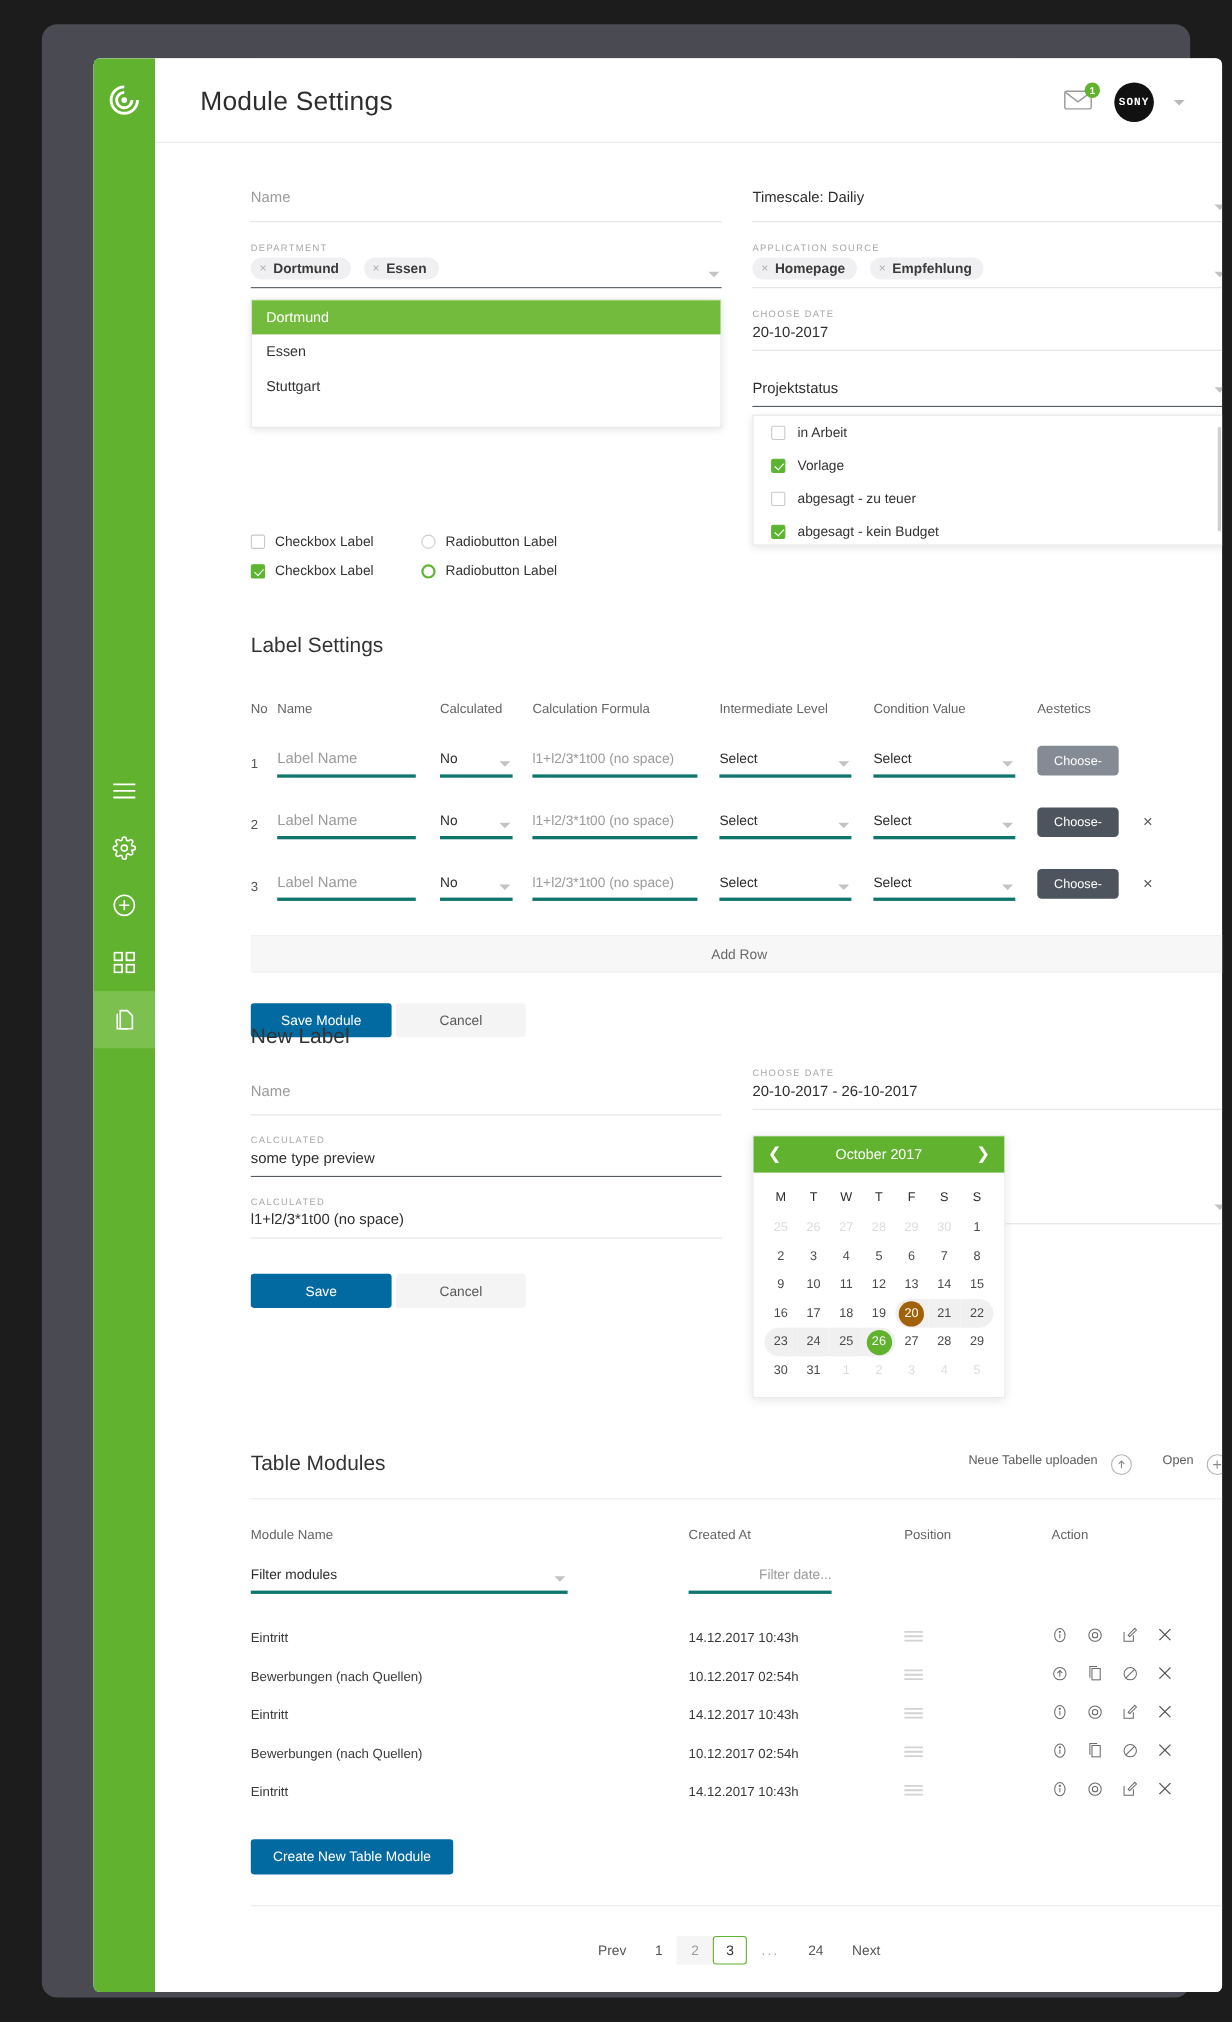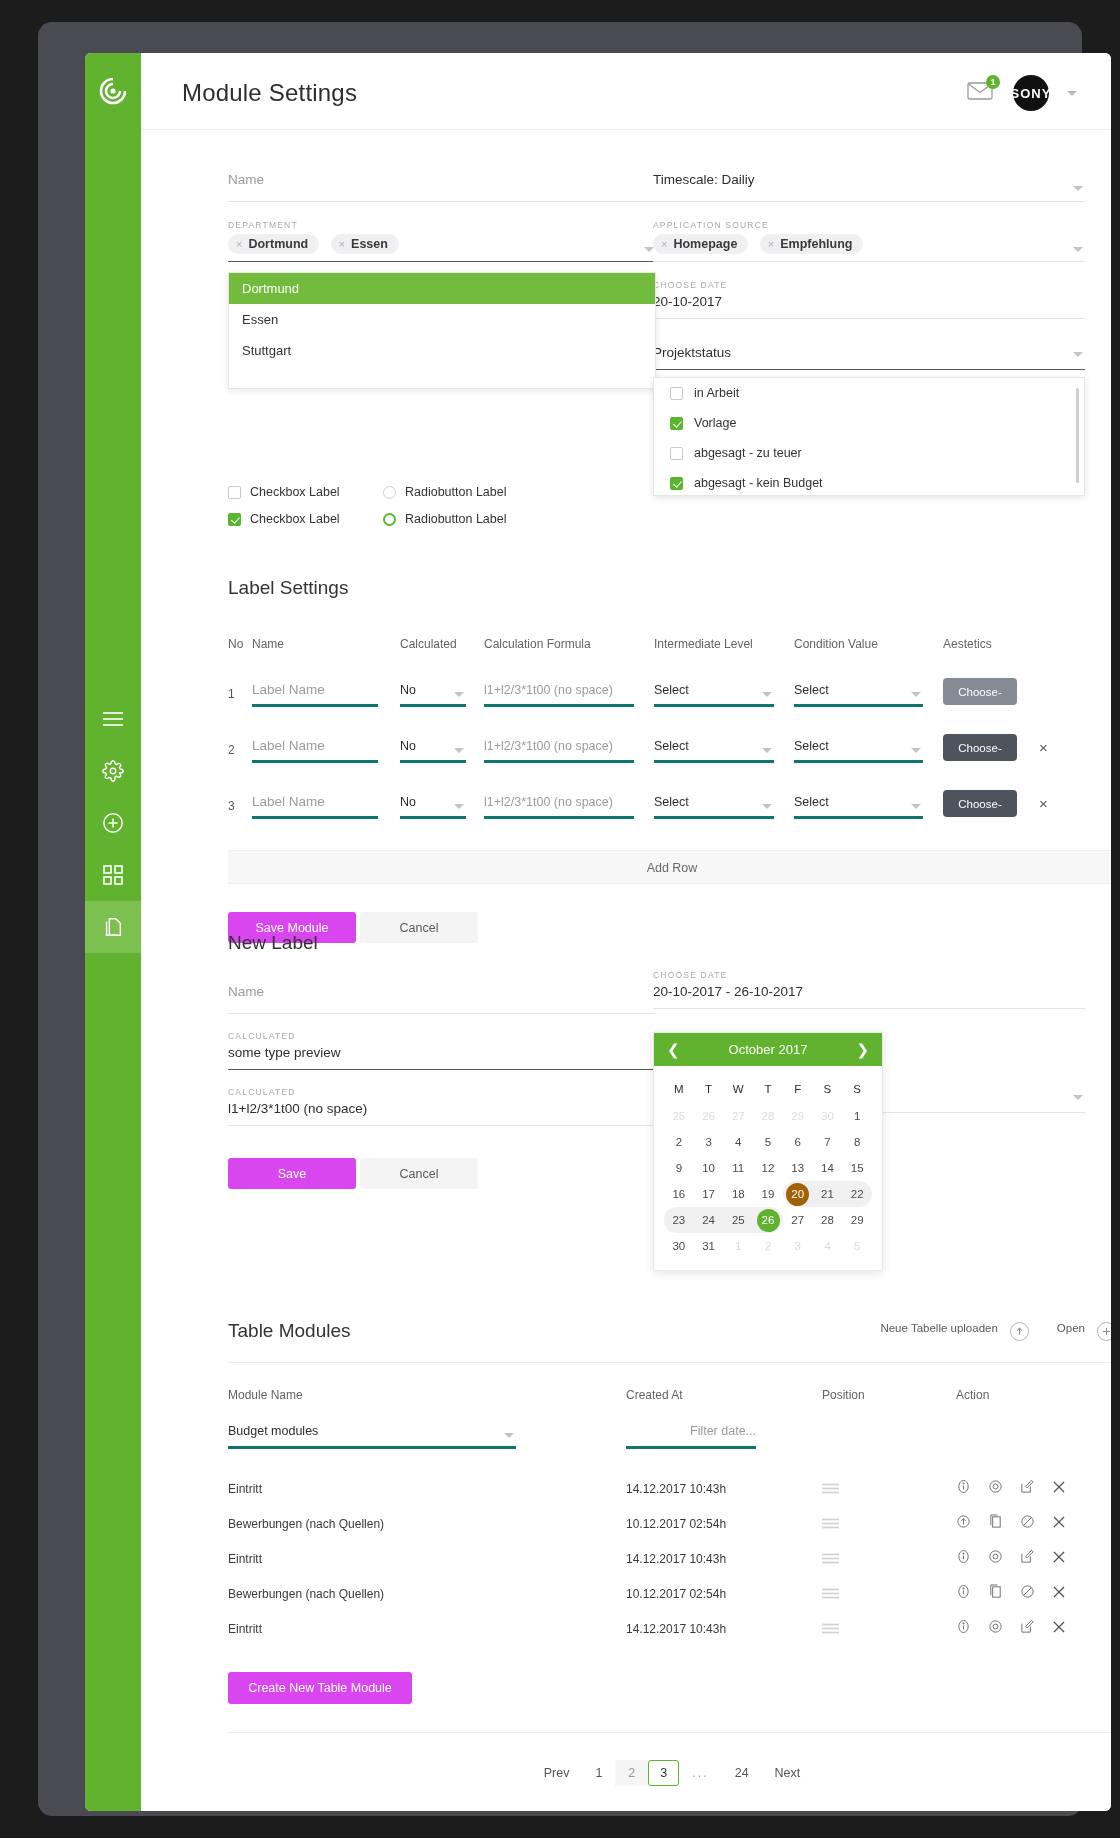--- a/index.html
+++ b/index.html
@@ -64,35 +64,36 @@
     position: absolute; right: -5px; top: -6px;
     width: 14px; height: 14px; border-radius: 50%;
     background: #61b22e; color: #fff;
     font-size: 9px; line-height: 14px; text-align: center;
     font-weight: 700;
   }
   .avatar {
     width: 36px; height: 36px; border-radius: 50%;
     background: #111; color: #fff;
     display: flex; align-items: center; justify-content: center;
-    font-size: 13px; font-weight: 700; letter-spacing: 1px;
+    font-size: 10px; font-weight: 700; letter-spacing: 1px;
     cursor: pointer;
+    font-family: Liberation Mono, monospace;
   }
   .caret-sm {
     width: 0; height: 0;
     border-left: 5px solid transparent; border-right: 5px solid transparent;
     border-top: 5px solid #b9b9b9; cursor: pointer;
   }
   
   .content {
     position: absolute; left: 56px; top: 77px; right: 0; bottom: 0;
     background: #fff;
   }
   .col-l { position: absolute; left: 87px; width: 428px; }
-  .col-r { position: absolute; left: 512px; width: 432px; }
+  .col-r { position: absolute; left: 543px; width: 432px; }
 
   .fld { position: relative; margin-bottom: 0; }
   .fld-line { border-bottom: 1px solid #e4e4e4; }
   .fld-line.dark { border-bottom: 1px solid #555a60; }
   .fld-label {
     font-size: 8.5px; letter-spacing: 1.2px; color: #a8a8a8;
     text-transform: uppercase; margin-bottom: 4px;
   }
   .fld-value { font-size: 13.5px; color: #2e2e2e; }
   .fld-placeholder { font-size: 13.5px; color: #9b9b9b; }
@@ -139,21 +140,21 @@
   .optrow { display: flex; align-items: center; gap: 9px; font-size: 12.5px; color: #333; }
   
   .h2 { font-size: 19px; color: #333; font-weight: 400; }
   
   .tbl-head { font-size: 12px; color: #646464; }
   .tbl-cellline { border-bottom: 3px solid #0f766e; }
   .btn {
     border: none; border-radius: 3px; cursor: pointer;
     font-family: "Liberation Sans", sans-serif;
   }
-  .btn-green { background: #d946ef; color: #fff; font-size: 12.5px; }
+  .btn-green { background: #0369a1; color: #fff; font-size: 12.5px; }
   .btn-gray { background: #f4f4f4; color: #5a5a5a; font-size: 12.5px; }
   .btn-choose {
     background: #4e545e; color: #fff; font-size: 11.5px;
     border-radius: 4px; width: 74px; height: 27px;
   }
   .btn-choose.light { background: #858b95; }
   .addrow {
     background: #f7f7f7; text-align: center; font-size: 12.5px;
     color: #6a6a6a; height: 34px; line-height: 34px; cursor: pointer;
     border-top: 1px solid #efefef; border-bottom: 1px solid #efefef;
@@ -648,21 +649,21 @@
 
           <div class="tbl-head" style="display:flex;margin-top:25px;">
             <div style="width:398px;">Module Name</div>
             <div style="width:196px;">Created At</div>
             <div style="width:134px;">Position</div>
             <div style="width:120px;">Action</div>
           </div>
 
           <div style="display:flex;margin-top:22px;">
             <div style="width:398px;padding-right:110px;position:relative;">
-              <div class="tbl-cellline" style="padding-bottom:8px;font-size:12.5px;color:#2e2e2e;">Budget modules</div>
+              <div class="tbl-cellline" style="padding-bottom:8px;font-size:12.5px;color:#2e2e2e;">Filter modules</div>
               <div class="caret" style="right:112px;bottom:11px;"></div>
             </div>
             <div style="width:196px;padding-right:66px;">
               <div class="tbl-cellline fld-placeholder" style="padding-bottom:8px;font-size:12.5px;text-align:right;">Filter date...</div>
             </div>
           </div>
 
           <div style="margin-top:22px;">
 
             <div style="display:flex;align-items:center;height:35px;">

